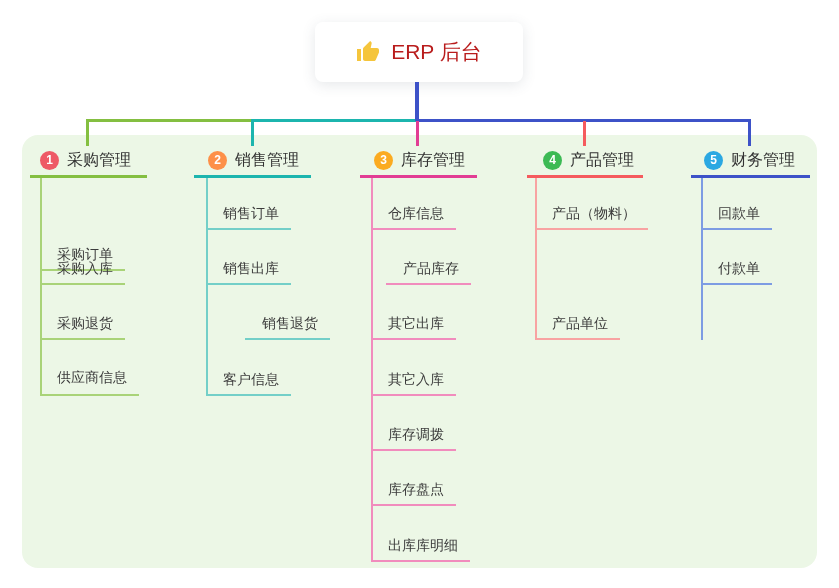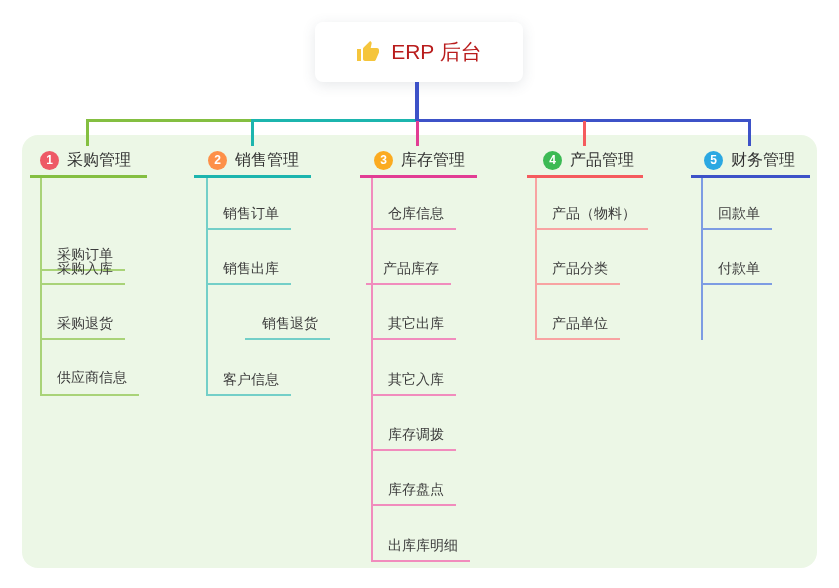--- a/index.html
+++ b/index.html
@@ -105,21 +105,21 @@
     <div class="ln" style="left: 416px; top: 121px; width: 3px; height: 25px; background: rgb(226, 61, 148);"></div>
     <div class="bhdr" style="left: 374px;">
       <span class="badge" style="background: rgb(251, 171, 32);">3</span>
       <span>库存管理</span>
     </div>
     <div class="ln" style="left: 360px; top: 175px; width: 117px; height: 3px; background: rgb(226, 61, 148);"></div>
     <div class="ln" style="left: 371px; top: 178px; width: 2px; height: 384px; background: rgb(241, 140, 189);"></div>
     <div class="leaf" style="left: 371px; top: 200px; border-bottom-color: rgb(241, 140, 189);">
       <span>仓库信息</span>
     </div>
-    <div class="leaf" style="left: 366px; top: 255px; border-bottom-color: rgb(241, 140, 189); justify-content: center;">
+    <div class="leaf" style="left: 386px; top: 255px; border-bottom-color: rgb(241, 140, 189); justify-content: center;">
       <span>产品库存</span>
     </div>
     <div class="leaf" style="left: 371px; top: 310px; border-bottom-color: rgb(241, 140, 189);">
       <span>其它出库</span>
     </div>
     <div class="leaf" style="left: 371px; top: 366px; border-bottom-color: rgb(241, 140, 189);">
       <span>其它入库</span>
     </div>
     <div class="leaf" style="left: 371px; top: 421px; border-bottom-color: rgb(241, 140, 189); justify-content: center;">
       <span>库存调拨</span>
@@ -133,23 +133,20 @@
     <div class="ln" style="left: 583px; top: 121px; width: 3px; height: 25px; background: rgb(245, 91, 94);"></div>
     <div class="bhdr" style="left: 543px;">
       <span class="badge" style="background: rgb(60, 186, 84);">4</span>
       <span>产品管理</span>
     </div>
     <div class="ln" style="left: 527px; top: 175px; width: 116px; height: 3px; background: rgb(245, 91, 94);"></div>
     <div class="ln" style="left: 535px; top: 178px; width: 2px; height: 162px; background: rgb(248, 163, 162);"></div>
     <div class="leaf" style="left: 535px; top: 200px; border-bottom-color: rgb(248, 163, 162);">
       <span>产品（物料）</span>
     </div>
-    <div class="leaf" style="left: 535px; top: 255px; border-bottom-color: rgb(248, 163, 162);">
-      <span>产品分类</span>
-    </div>
     <div class="leaf" style="left: 535px; top: 310px; border-bottom-color: rgb(248, 163, 162);">
       <span>产品单位</span>
     </div>
     <div class="ln" style="left: 748px; top: 119px; width: 3px; height: 27px; background: rgb(61, 82, 200);"></div>
     <div class="bhdr" style="left: 704px;">
       <span class="badge" style="background: rgb(43, 168, 226);">5</span>
       <span>财务管理</span>
     </div>
     <div class="ln" style="left: 691px; top: 175px; width: 119px; height: 3px; background: rgb(61, 82, 200);"></div>
     <div class="ln" style="left: 701px; top: 178px; width: 2px; height: 162px; background: rgb(125, 156, 227);"></div>

